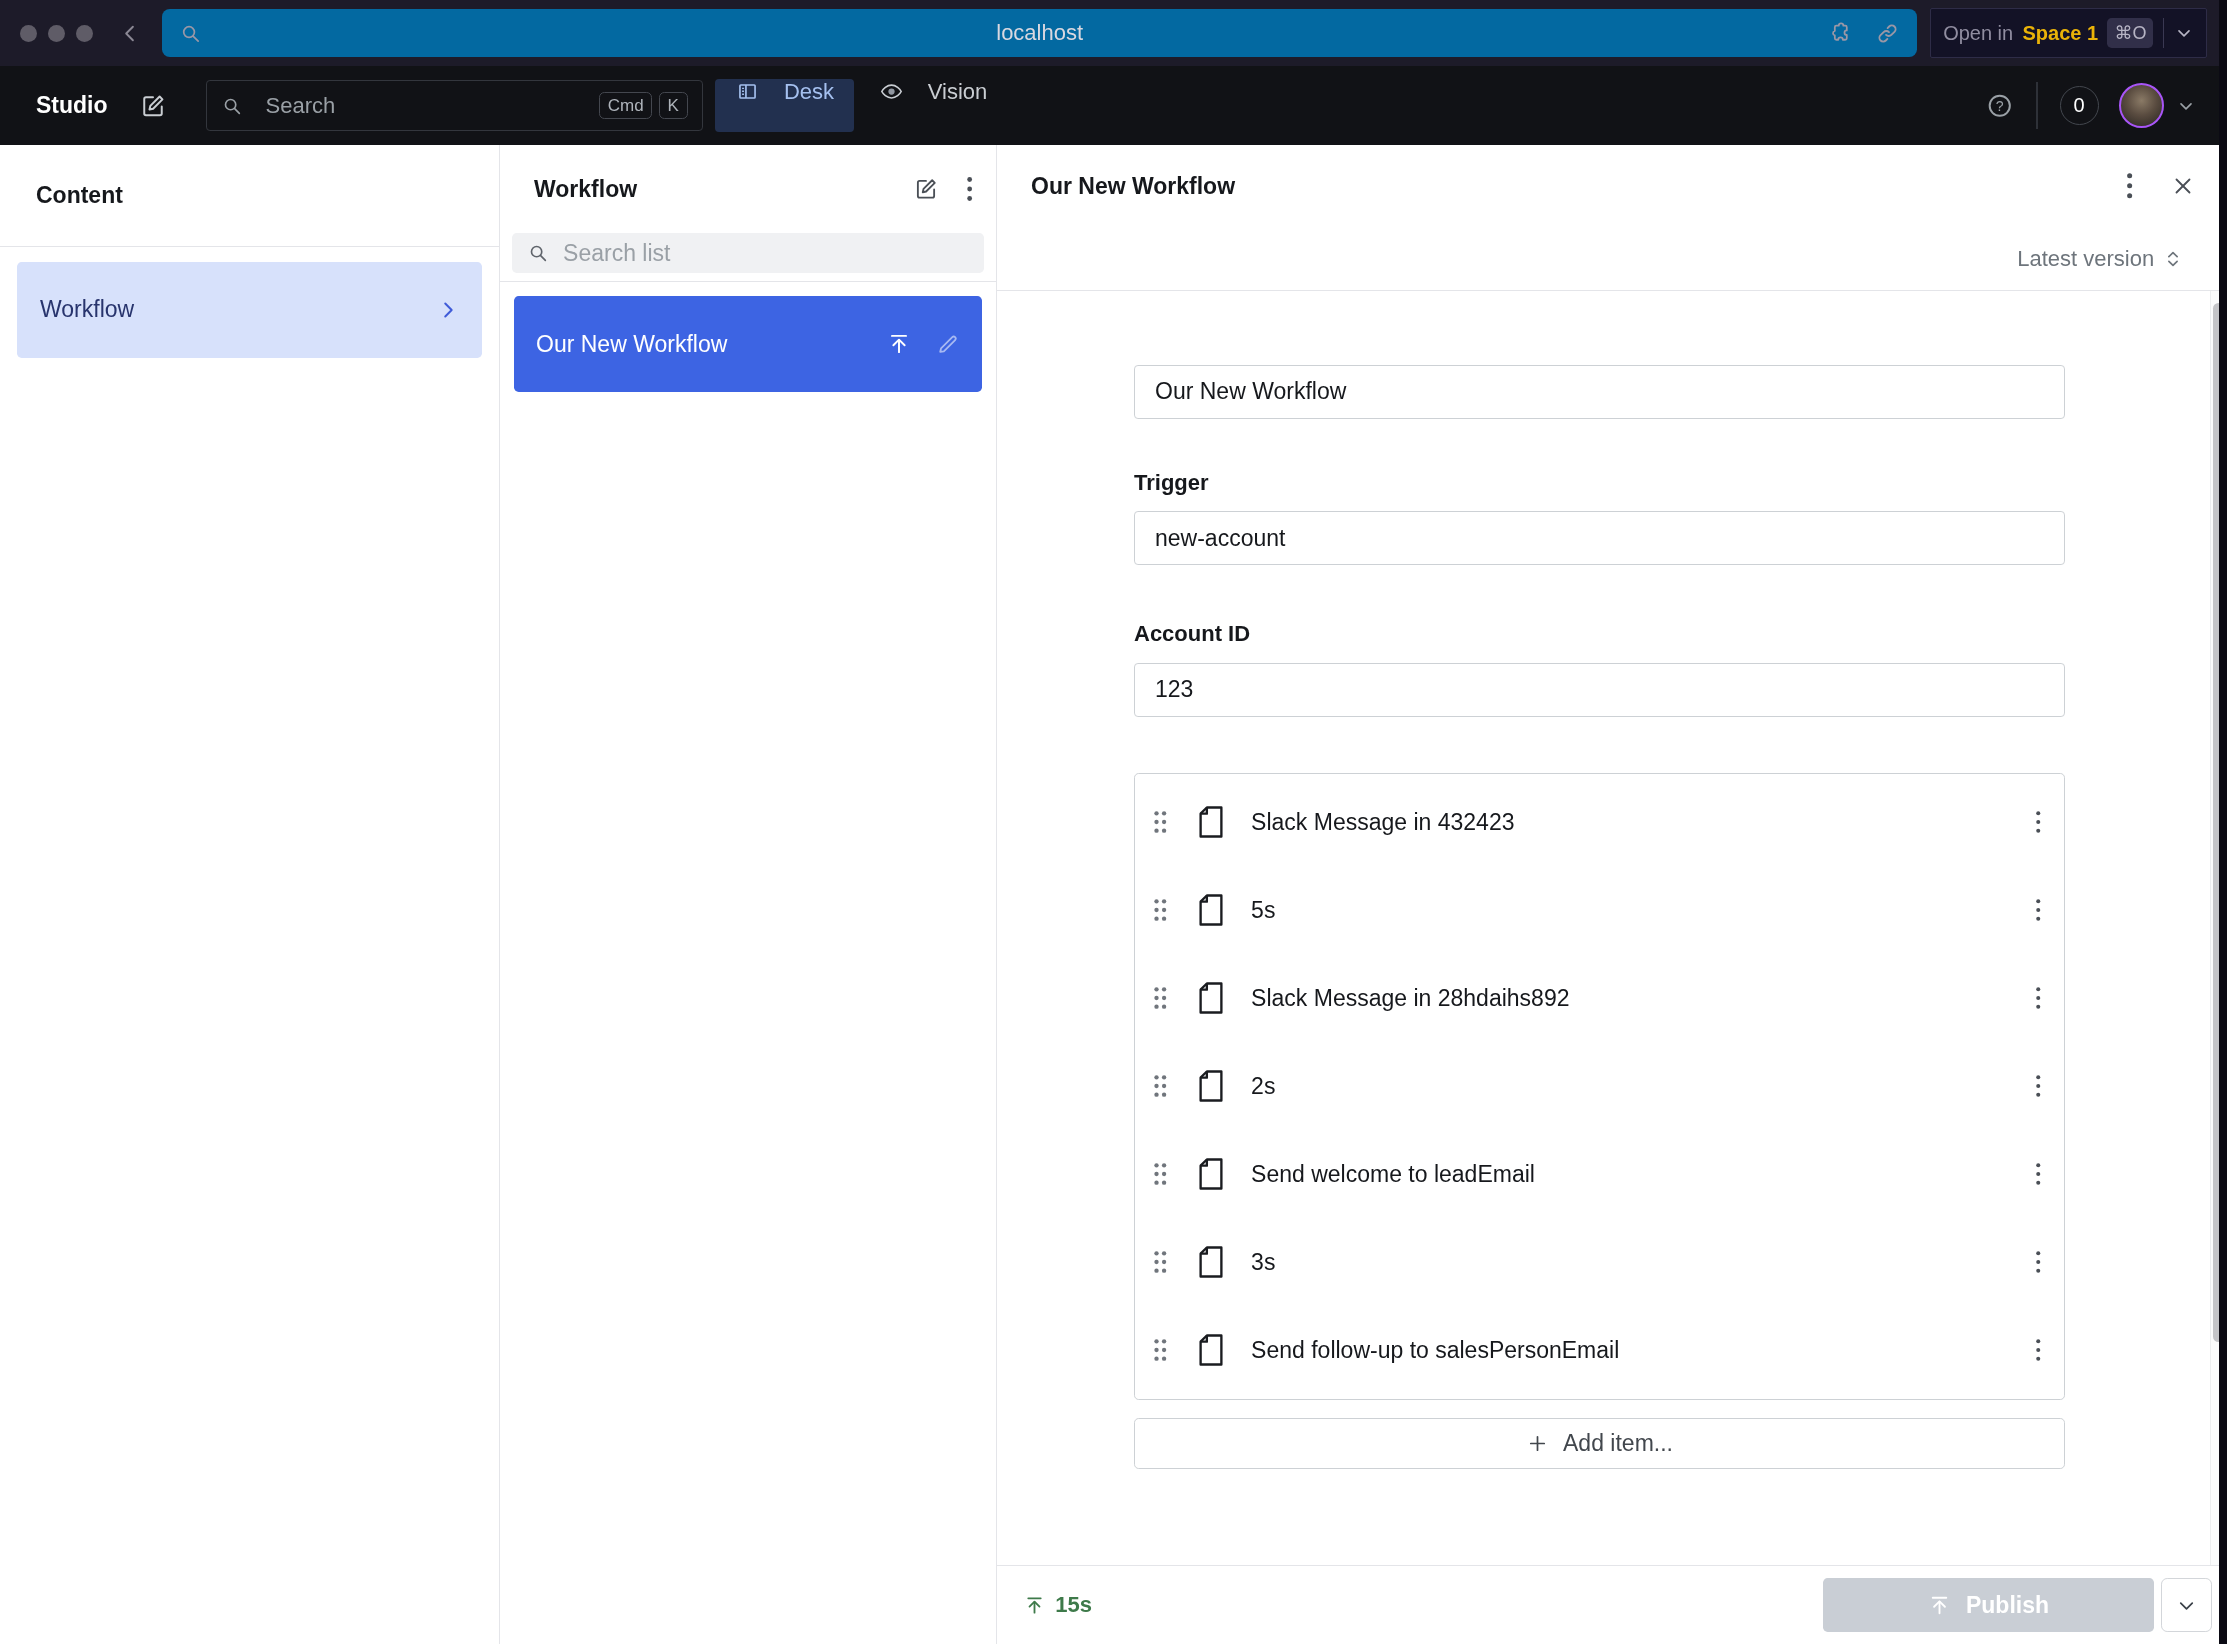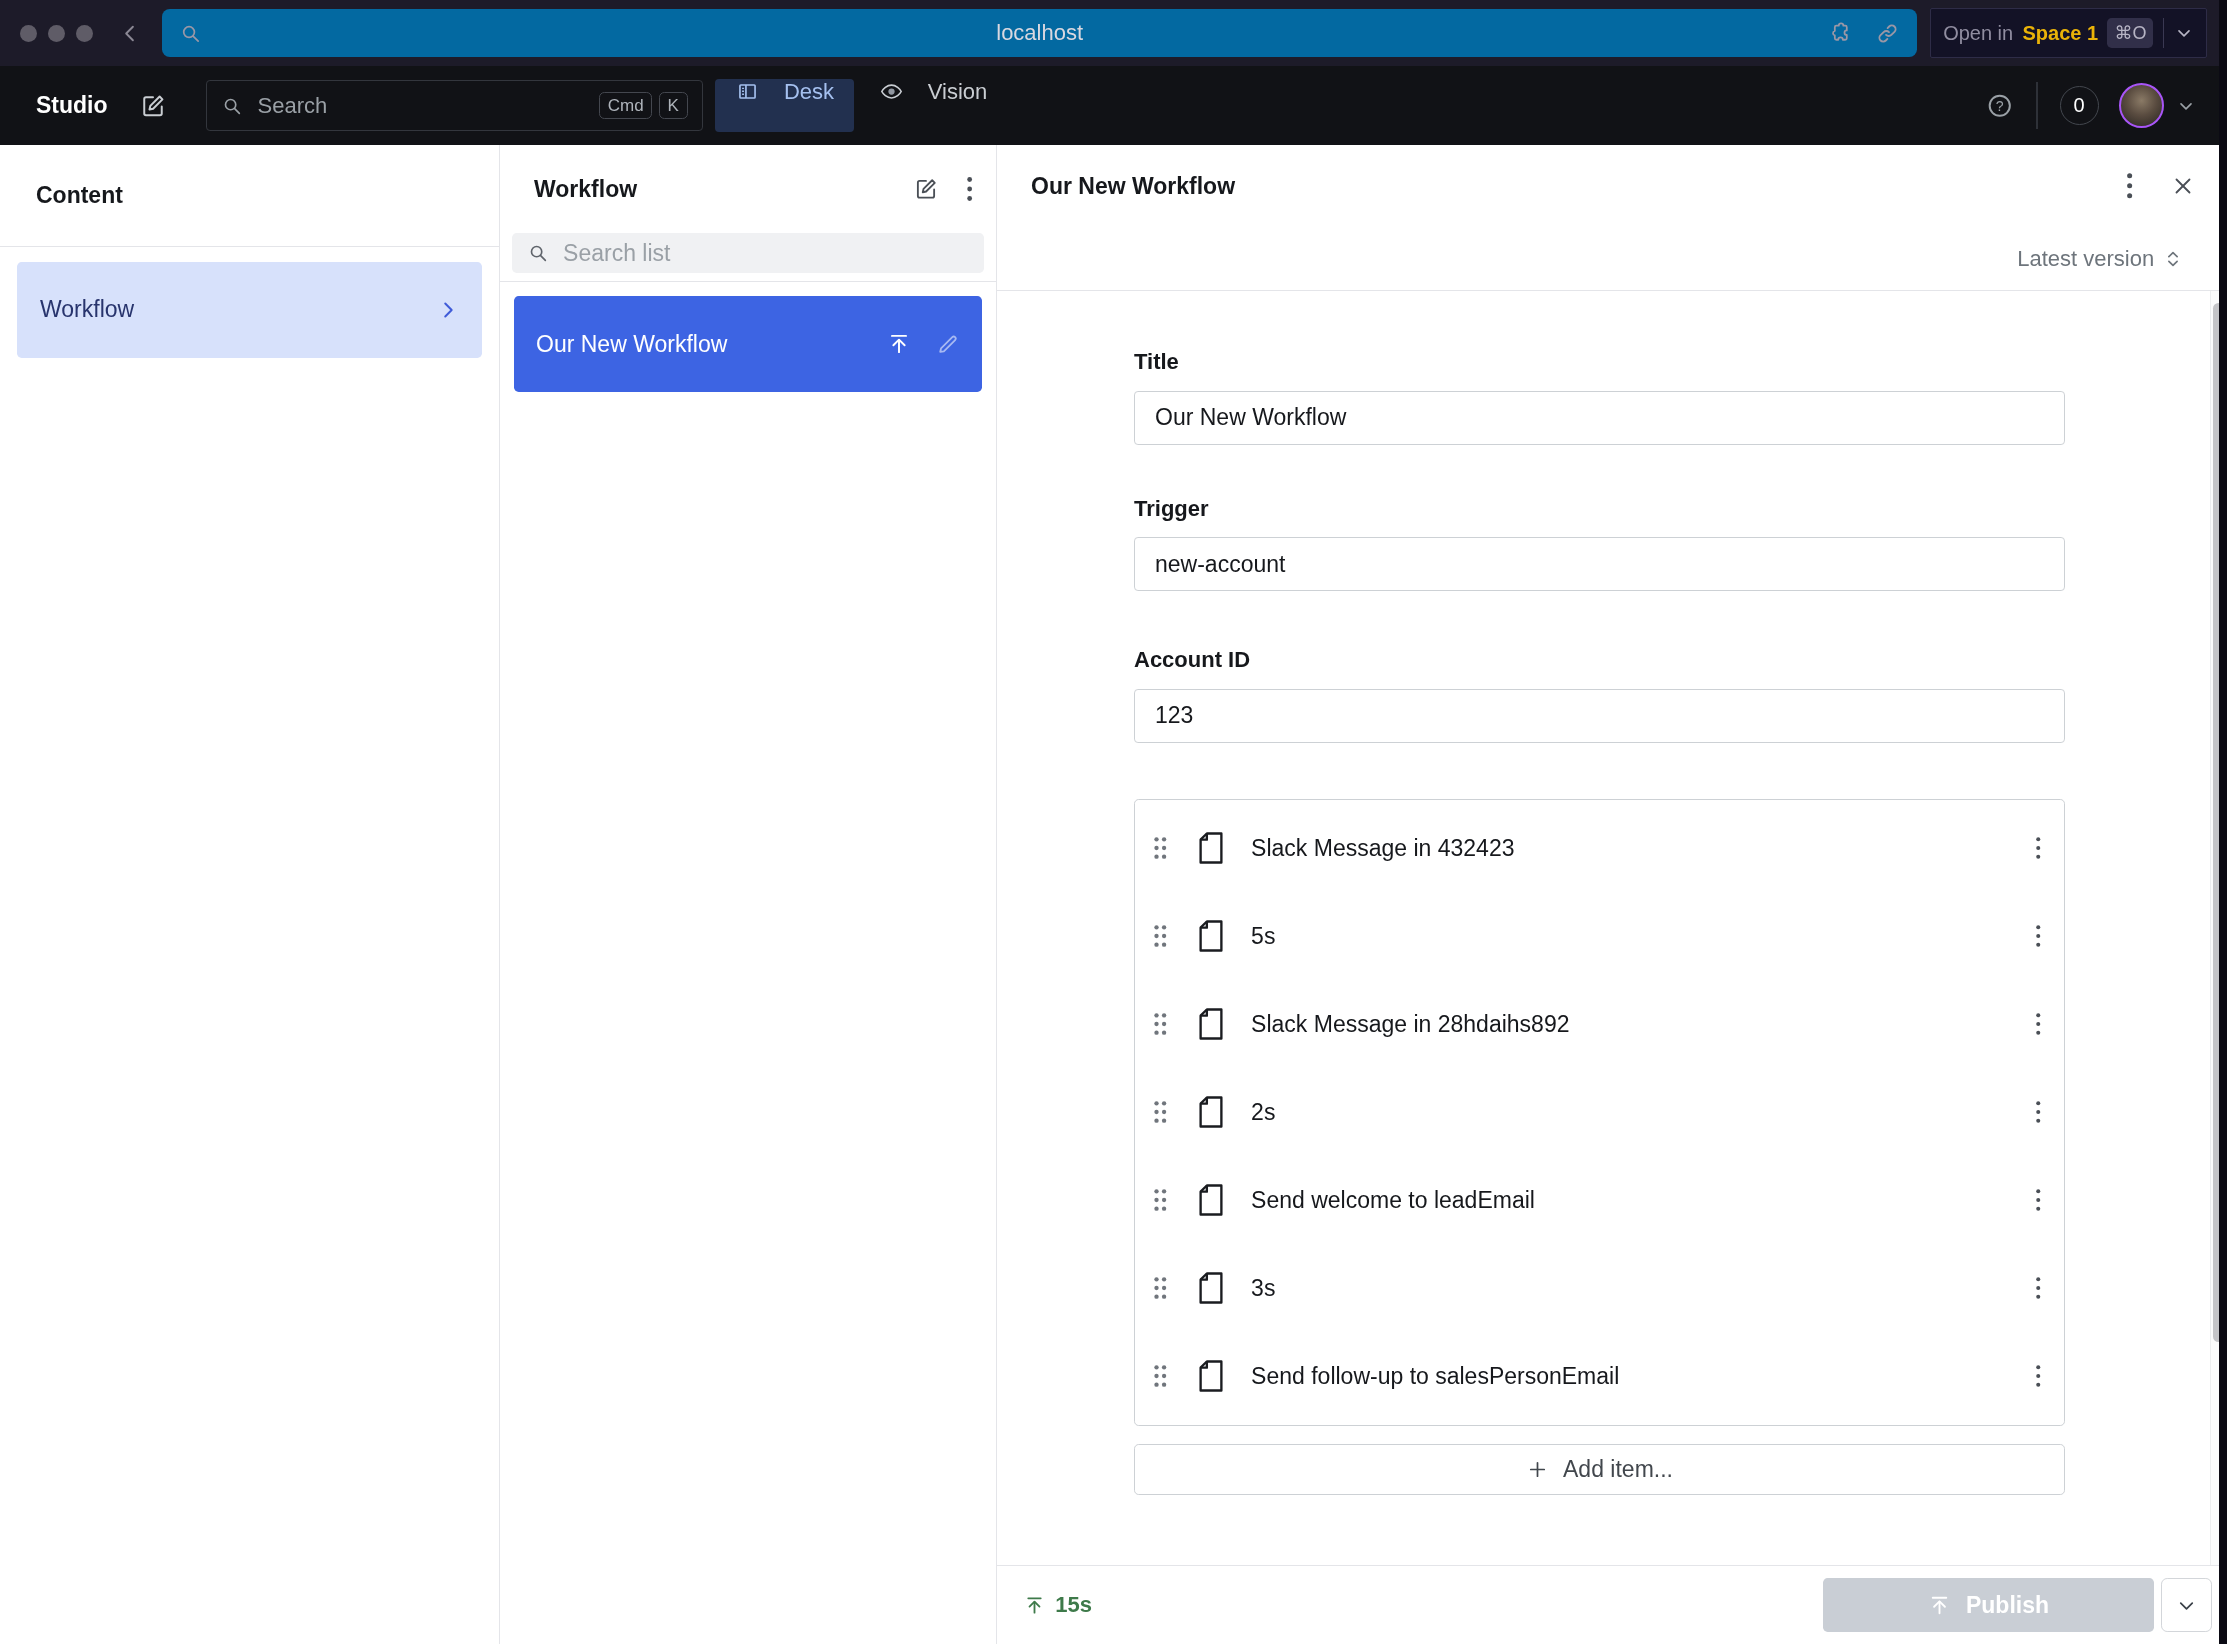--- a/index.html
+++ b/index.html
@@ -24,21 +24,21 @@
   .kbd-badge { background:#312f49; color:#b6b4c4; font-size:18px; border-radius:4.7px; padding:3.9px 7px; }
   .openin-div { width:1.6px; height:29.5px; background:#3a3852; }
   .openin .chev { color:#b6b4c4; display:flex; }
 
   
   .app-header { height:79px; background:#111216; display:flex; align-items:center; padding:0 31px 0 36px; }
   .app-title { color:#fff; font-size:23px; font-weight:700; }
   .icon-btn { display:flex; align-items:center; justify-content:center; cursor:pointer; background:none; border:none; }
   .hdr-compose { margin-left:31px; color:#c9cdd2; }
   .hdr-search { margin-left:39px; width:497px; height:51px; border:1.6px solid #33363d; border-radius:3.9px;
-    display:flex; align-items:center; padding:0 14px; gap:15px; color:#9aa0a6; }
+    display:flex; align-items:center; padding:0 14px; gap:23px; color:#9aa0a6; }
   .hdr-search input { flex:1; background:transparent; border:none; outline:none; color:#c9cdd2; font-size:22px; min-width:0; }
   .hdr-search input::placeholder { color:#9aa0a6; }
   .kbd-pair { display:flex; gap:6.2px; }
   .kbd-key { border:1.6px solid #44474f; border-radius:5.4px; color:#aeb3ba; font-size:17px; padding:2.3px 7.8px; }
   .tab { height:53px; display:flex; gap:24px; padding:0 20px; border-radius:3.9px;
     font-size:22px; cursor:pointer; }
   .tab-desk { margin-left:12.4px; background:#22304f; color:#a5c0ef; }
   .tab-vision { margin-left:4.7px; color:#c9cdd2; }
   .hdr-spacer { flex:1; }
   .hdr-help { color:#9aa0a6; }
@@ -323,21 +323,20 @@
               <path d="M7.5 14.5 12 19 16.5 14.5" fill="none" stroke="currentColor" stroke-width="1.8" stroke-linecap="round" stroke-linejoin="round"></path>
             </svg>
           </button>
         </div>
       </div>
 
       <div class="doc-scroll">
         <div class="doc-form">
 
           <div class="field-group mt-title">
-            <div class="f-label">Title</div>
             <input class="f-input gap-label" type="text" value="Our New Workflow" style="">
           </div>
 
           <div class="field-group mt-trigger">
             <div class="f-label">Trigger</div>
             <input class="f-input gap-label" type="text" value="new-account" style="">
           </div>
 
           <div class="field-group mt-account">
             <div class="f-label">Account ID</div>

